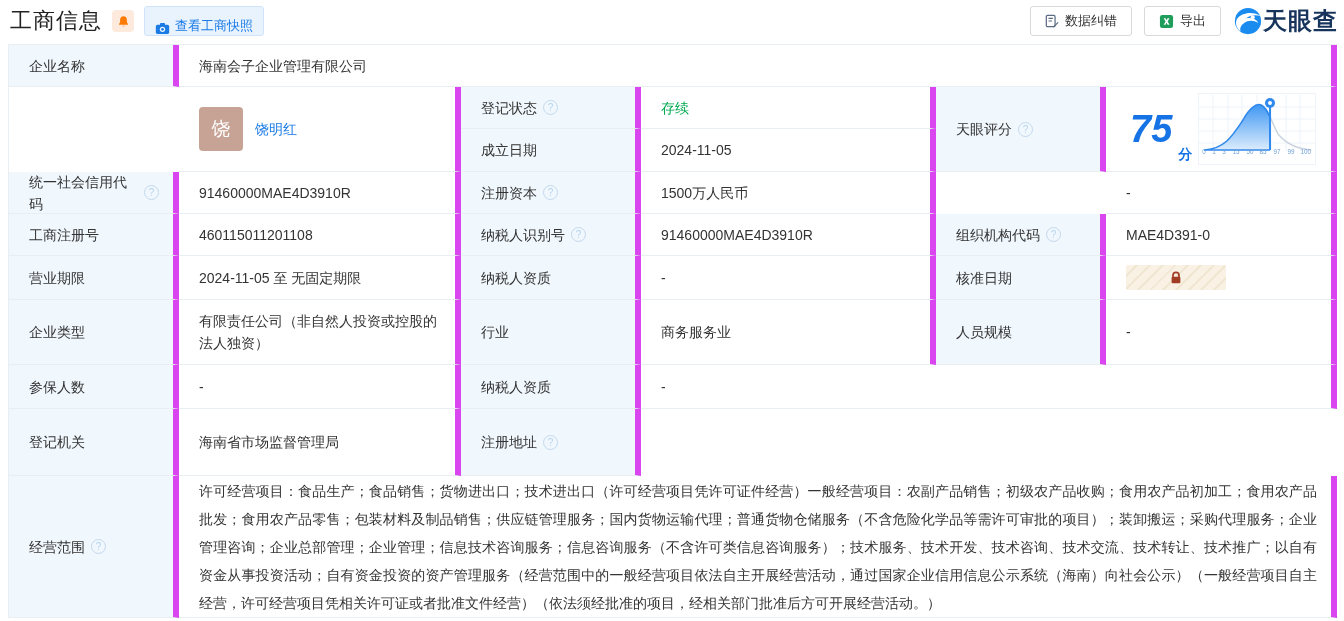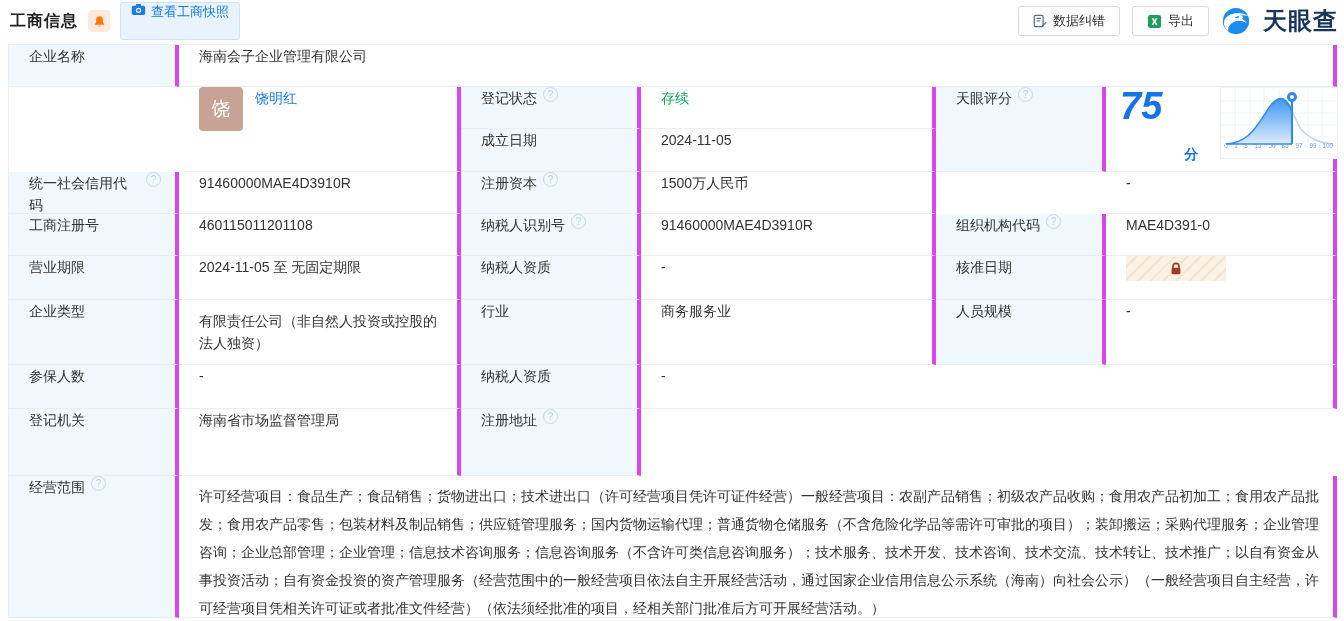--- a/index.html
+++ b/index.html
@@ -1,46 +1,46 @@
 <!DOCTYPE html>
 <html><head>
 <meta charset="utf-8">
 <style>
   * { margin:0; padding:0; box-sizing:border-box; }
   html,body { width:1344px; height:621px; background:#fff; font-family:"Liberation Sans","DejaVu Sans",sans-serif; color:#333; overflow:hidden; }
 
   
   .topbar { height:42px; display:flex; align-items:center; padding:0 6px 0 10px; }
-  .page-title { font-size:16px; font-weight:bold; color:#222; letter-spacing:1px; }
+  .page-title { font-size:22px; font-weight:normal; color:#222; letter-spacing:1px; }
   .bell-wrap { width:22px; height:22px; background:#fdeadd; border-radius:4px; display:flex; align-items:center; justify-content:center; margin-left:10px; cursor:pointer; }
-  .snap-btn { margin-left:10px; height:38px; display:flex; align-items:flex-start; gap:5px; padding:0 10px; background:#e9f3fe; border:1px solid #cfe4fb; border-radius:3px; color:#1b7be5; font-size:13px; cursor:pointer; }
+  .snap-btn { margin-left:10px; height:30px; display:flex; align-items:flex-end; gap:5px; padding:0 10px; background:#e9f3fe; border:1px solid #cfe4fb; border-radius:3px; color:#1b7be5; font-size:13px; cursor:pointer; }
   .topbar-right { margin-left:auto; display:flex; align-items:center; gap:12px; }
   .ghost-btn { height:30px; display:flex; align-items:center; gap:6px; padding:0 14px; background:#fff; border:1px solid #d9d9d9; border-radius:3px; font-size:13px; color:#333; cursor:pointer; }
-  .logo { display:flex; align-items:center; gap:12px; }
+  .logo { display:flex; align-items:center; gap:0; }
   .logo-text { font-size:24px; font-weight:bold; color:#17345c; letter-spacing:1px; white-space:nowrap; }
 
   
   .info-table { margin:2px 7px 0 8px; width:1329px; display:grid;
     grid-template-columns:170px 282px 180px 295px 170px 231px;
     grid-template-rows:42px 42px 43px 42px 42px 44px 65px 44px 67px 142px;
     border-top:1px solid #e9eef3; border-left:1px solid #e9eef3; }
-  .cell { border-right:4px solid #d946ef; border-bottom:1px solid #e9eef3; display:flex; align-items:flex-start; padding:0 14px 0 20px; font-size:14px; line-height:22px; }
+  .cell { border-right:6px solid #d946ef; border-bottom:1px solid #e9eef3; display:flex; align-items:center; padding:0 14px 0 20px; font-size:14px; line-height:22px; }
   .lbl { background:#f0f7fd; color:#333; gap:6px; }
   .val { background:#fff; color:#333; }
   .help-icon { width:15px; height:15px; border:1px solid #c3d9ee; color:#b7d2ec; border-radius:50%; font-size:10px; line-height:13px; text-align:center; flex:0 0 auto; cursor:pointer; }
   .link { color:#1b7be5; text-decoration:none; cursor:pointer; }
   .status-green { color:#00a850; }
   .wrap { flex-wrap:wrap; align-content:center; display:flex; }
 
   
   .rep-cell { gap:12px; }
   .avatar { width:44px; height:44px; background:#c7a395; border-radius:4px; color:#fff; font-size:19px; display:flex; align-items:center; justify-content:center; cursor:pointer; flex:0 0 auto; }
 
   
-  .score-cell { padding:0 6px 0 14px; gap:22px; }
+  .score-cell { padding:0 6px 0 24px; gap:6px; }
   .score-num { color:#1673e6; font-size:38px; font-weight:bold; font-style:italic; line-height:1; }
   .score-unit { color:#1673e6; font-size:14px; font-weight:bold; align-self:flex-end; margin-bottom:6px; }
   .score-chart { width:118px; height:72px; background:#fff; border:1px solid #eef3f9; position:relative; flex:0 0 auto; }
   .score-ticks { position:absolute; left:0; bottom:1px; width:100%; display:flex; justify-content:space-between; padding:0 3px; }
   .score-ticks span { font-size:7px; color:#6f9fd8; transform:scale(.9); }
 
   
   .lock-box { width:100px; height:25px; border-radius:2px; display:flex; align-items:center; justify-content:center; cursor:pointer;
     background:repeating-linear-gradient(135deg,#f8f1e4 0 7px,#f1e6d2 7px 9px); }
 

